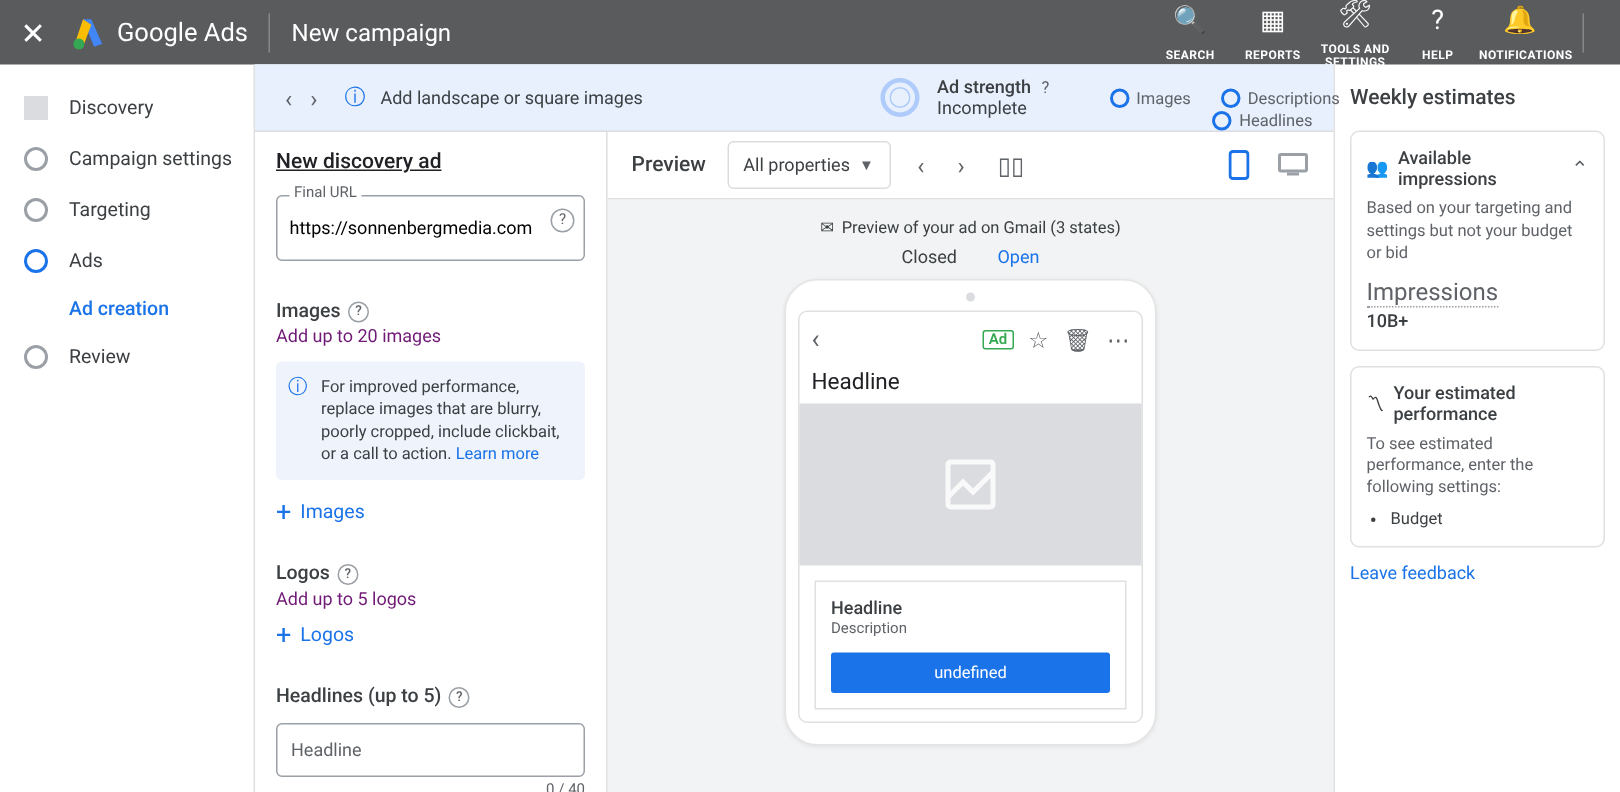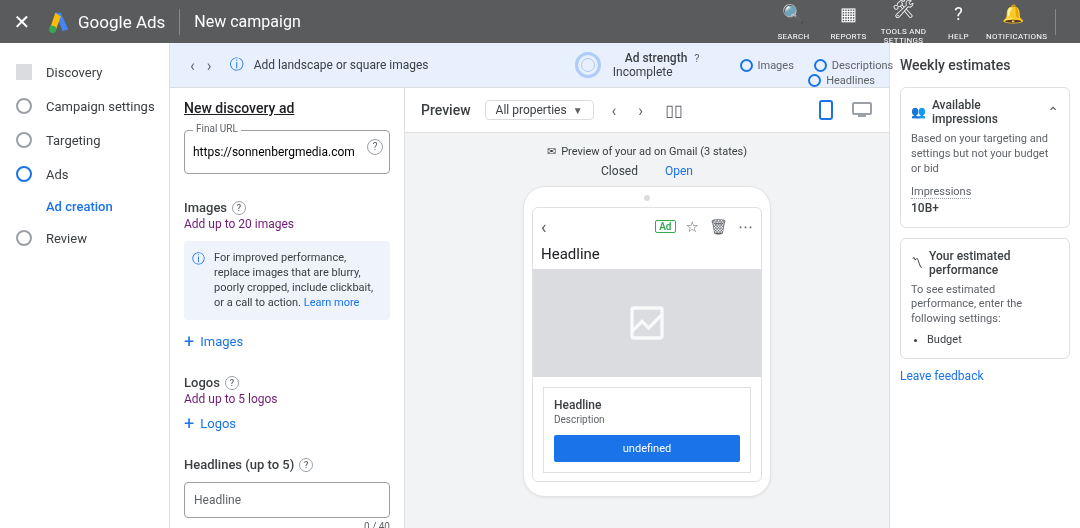--- a/index.html
+++ b/index.html
@@ -8,21 +8,21 @@
   
   .topbar { height: 43px; background: #595b5d; display: flex; align-items: center; color: #fff; padding: 0 10px; }
   .topbar .close { width: 24px; text-align: center; font-size: 20px; cursor: pointer; }
   .topbar .logo { width: 22px; height: 22px; margin: 0 8px 0 14px; }
   .topbar .brand { font-size: 17px; font-weight: 400; }
   .topbar .sep { width: 1px; height: 26px; background: #888; margin: 0 14px; }
   .topbar .title { font-size: 16px; }
   .topbar .spacer { flex: 1; }
   .topbar .tool { width: 55px; text-align: center; cursor: pointer; }
   .topbar .tool .icon { font-size: 18px; display: block; }
-  .topbar .tool .lbl { font-size: 8px; display: block; margin-top: 8px; letter-spacing: .3px; }
+  .topbar .tool .lbl { font-size: 8px; display: block; margin-top: 8px; letter-spacing: .3px; font-weight: bold; }
 
   .main { display: flex; height: 485px; }
 
   
   .nav { width: 170px; border-right: 1px solid #e0e0e0; padding-top: 12px; }
   .nav-item { display: flex; align-items: center; height: 34px; padding-left: 16px; font-size: 13px; cursor: pointer; }
   .nav-item .dot { width: 16px; height: 16px; border: 2px solid #9aa0a6; border-radius: 50%; margin-right: 14px; }
   .nav-item.sel .dot { border-color: #1a73e8; }
   .nav-item .sq { width: 16px; height: 16px; background: #dadce0; margin-right: 14px; }
   .nav-sub { padding-left: 46px; color: #1a73e8; font-size: 13px; height: 30px; display: flex; align-items: center; cursor: pointer; font-weight: 500; }
@@ -30,21 +30,21 @@
   
   .center { flex: 1; display: flex; flex-direction: column; border-right: 1px solid #e0e0e0; background:#f1f3f4; }
 
   .infobar { height: 45px; background: #e8f0fe; display: flex; align-items: center; padding: 0 14px; border-bottom: 1px solid #dadce0; }
   .infobar .nav-arrow { color: #5f6368; font-size: 16px; padding: 0 6px; cursor: pointer; }
   .infobar .info-icon { color: #1a73e8; font-size: 14px; margin: 0 10px 0 12px; }
   .infobar .msg { font-size: 12px; color: #3c4043; }
   .infobar .ring { width: 26px; height: 26px; border: 3px solid #aecbfa; border-radius: 50%; margin-left: auto; margin-right: 12px; position:relative;}
   .infobar .ring::after{content:"";position:absolute;inset:3px;border:1px solid #aecbfa;border-radius:50%;}
   .infobar .strength { font-size: 12px; }
-  .infobar .strength b { font-weight: 500; margin-left: 12px; }
+  .infobar .strength b { font-weight: 500; }
   .infobar .q { font-size: 11px; color: #5f6368; margin-left: 4px; }
   .infobar .checks { display: flex; gap: 20px; margin-left: 40px; }
   .infobar .chk { display: flex; align-items: center; font-size: 11px; color: #5f6368; }
   .infobar .chk .c { width: 13px; height: 13px; border: 2px solid #1a73e8; border-radius: 50%; margin-right: 5px; }
 
   .workspace { display: flex; flex: 1; overflow: hidden; }
 
   
   .form { width: 235px; background: #fff; padding: 12px 14px 0 14px; overflow-y: auto; border-right:1px solid #e0e0e0; position:relative;}
   .form h2 { font-size: 14px; font-weight: 500; margin-bottom: 14px; color:#202124;text-decoration:underline;}
@@ -64,21 +64,21 @@
   .add-btn { display: flex; align-items: center; color: #1a73e8; font-size: 13px; cursor: pointer; margin-bottom: 26px; }
   .add-btn .plus { font-size: 18px; margin-right: 6px; line-height: 13px; }
 
   .hl-input { border: 1px solid #9aa0a6; border-radius: 4px; height: 36px; padding: 0 9px; font-size: 12px; color: #5f6368; display:flex;align-items:center;}
   .counter { text-align: right; font-size: 10px; color: #5f6368; margin-top: 3px; }
 
   
   .preview { flex: 1; background: #f1f3f4; display: flex; flex-direction: column; }
   .pv-bar { height: 45px; background: #fff; display: flex; align-items: center; padding: 0 16px; border-bottom: 1px solid #e0e0e0; gap: 14px; }
   .pv-bar h3 { font-size: 14px; font-weight: 500; }
-  .pv-sel { border: 1px solid #dadce0; border-radius: 4px; height: 20px; padding: 0 10px; display: flex; align-items: center; font-size: 12px; cursor: pointer; gap:6px;}
+  .pv-sel { border: 1px solid #dadce0; border-radius: 4px; height: 32px; padding: 0 10px; display: flex; align-items: center; font-size: 12px; cursor: pointer; gap:6px;}
   .pv-sel .dd{font-size:10px;color:#5f6368;}
   .pv-bar .nav-a { font-size: 16px; color: #5f6368; cursor: pointer; padding:0 4px;}
   .pv-bar .spacer { flex: 1; }
   .device { width: 22px; height: 22px; cursor: pointer; display:flex;align-items:center;justify-content:center;}
   .device svg{display:block;}
 
   .pv-meta { text-align: center; padding: 12px 0 6px; font-size: 11px; color: #3c4043; }
   .pv-meta .env{display:inline-flex;align-items:center;gap:5px;}
   .pv-tabs { text-align: center; font-size: 12px; padding-bottom: 8px; }
   .pv-tabs span { margin: 0 12px; cursor: pointer; }
@@ -103,21 +103,21 @@
   .inset .dd { font-size: 10px; color: #5f6368; margin-bottom: 10px; }
   .cta { background: #1a73e8; color: #fff; text-align: center; font-size: 11px; padding: 7px 0; border-radius: 2px; cursor: pointer; }
 
   
   .right { width: 190px; padding: 14px 10px; font-size: 12px; }
   .right h3 { font-size: 14px; font-weight: 500; margin-bottom: 14px; }
   .rbox { border: 1px solid #e0e0e0; border-radius: 6px; padding: 10px 10px 12px 10px; margin-bottom: 10px; }
   .rbox .rh { display: flex; align-items: center; font-size: 12px; font-weight: 500; gap: 6px; margin-bottom: 6px; }
   .rbox .rh .chev { margin-left: auto; font-size: 14px; color: #5f6368; }
   .rbox p { font-size: 11px; color: #5f6368; line-height: 1.35; }
-  .imps { margin-top: 8px; font-size: 11px; color: #5f6368; border-bottom:1px dotted #9aa0a6; display:inline-block;}
+  .imps { margin-top: 8px; font-size: 16px; color: #5f6368; border-bottom:1px dotted #9aa0a6; display:inline-block;}
   .impv { font-size: 12px; font-weight: 500; margin-top: 2px; }
   .rbox ul { margin: 6px 0 0 16px; font-size: 11px; }
   .feedback { color: #1a73e8; font-size: 12px; cursor: pointer; }
 </style>
 </head>
 <body>
 
 <div class="topbar">
   <div class="close">✕</div>
   <svg class="logo" viewBox="0 0 24 24">

